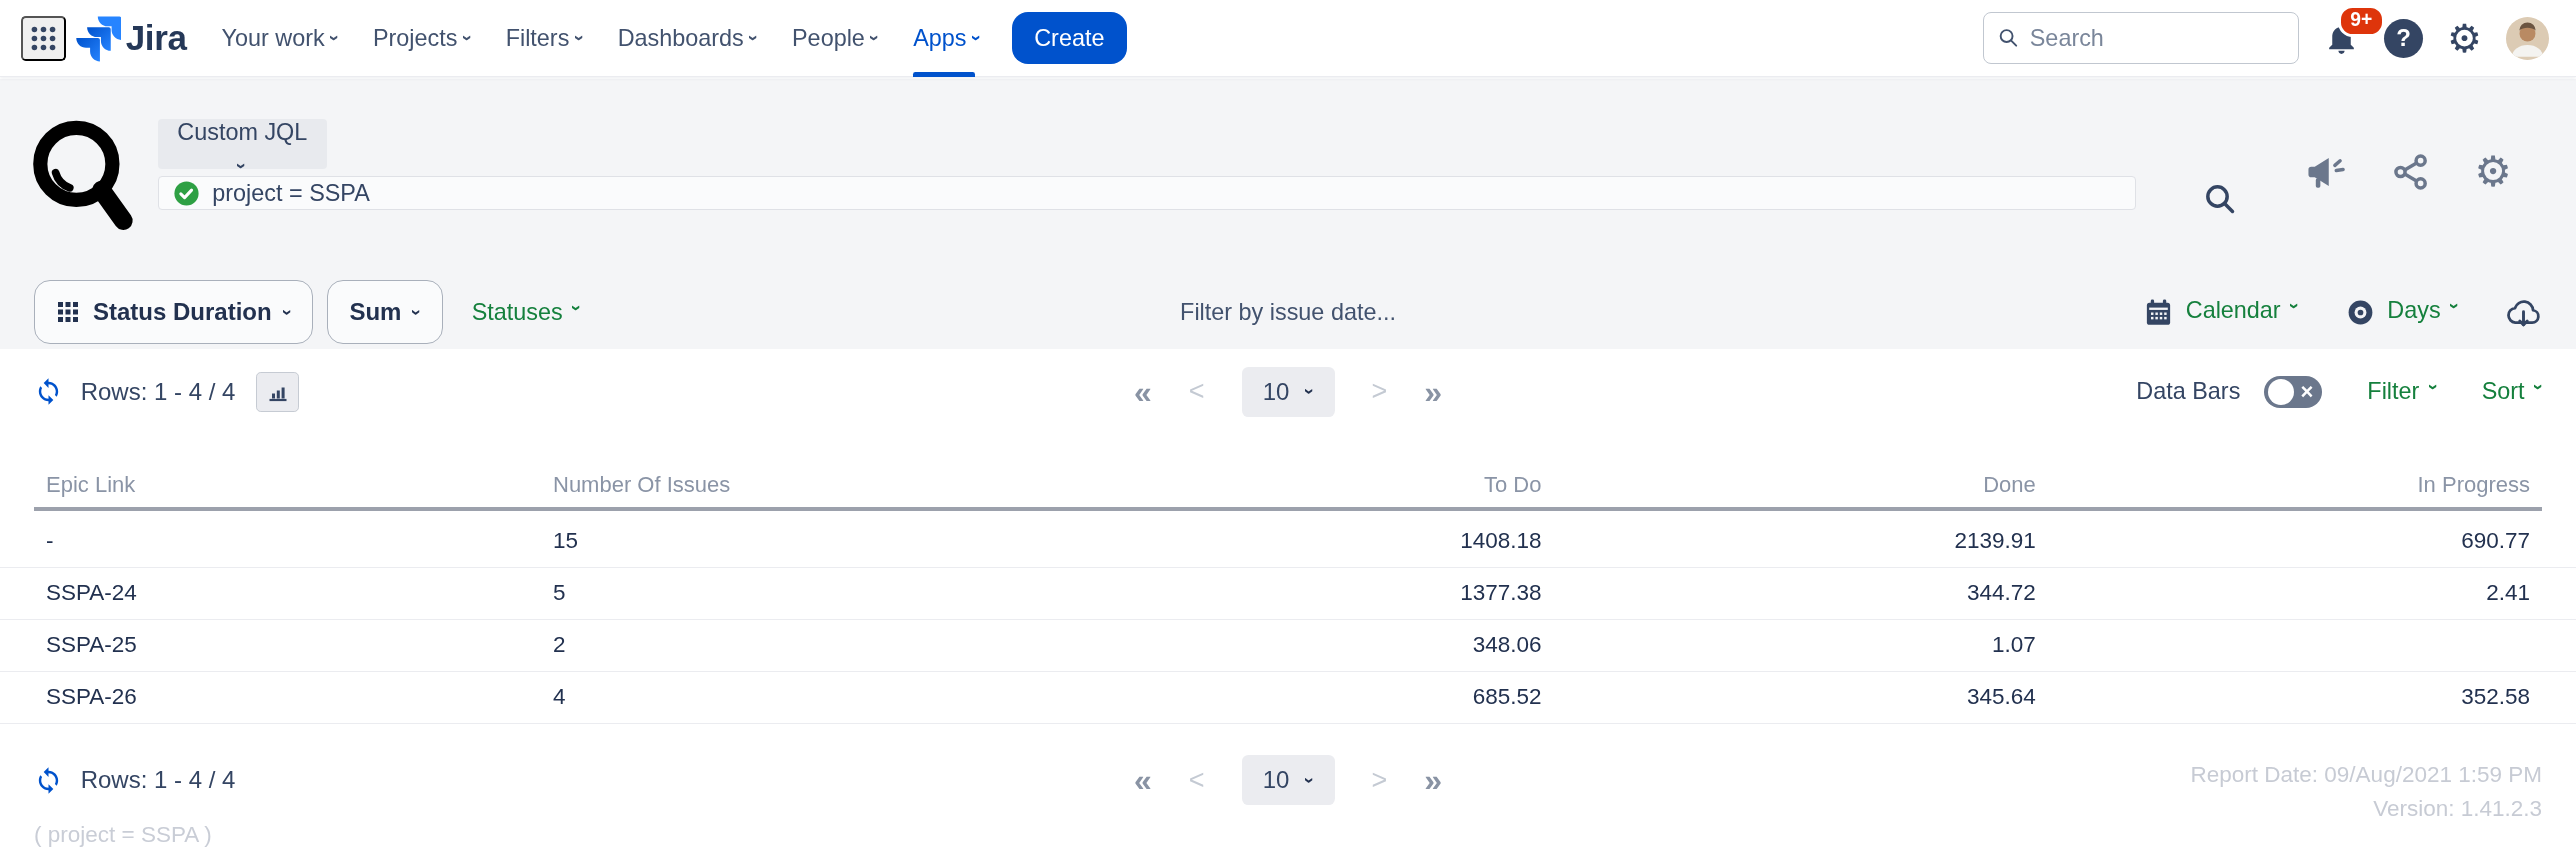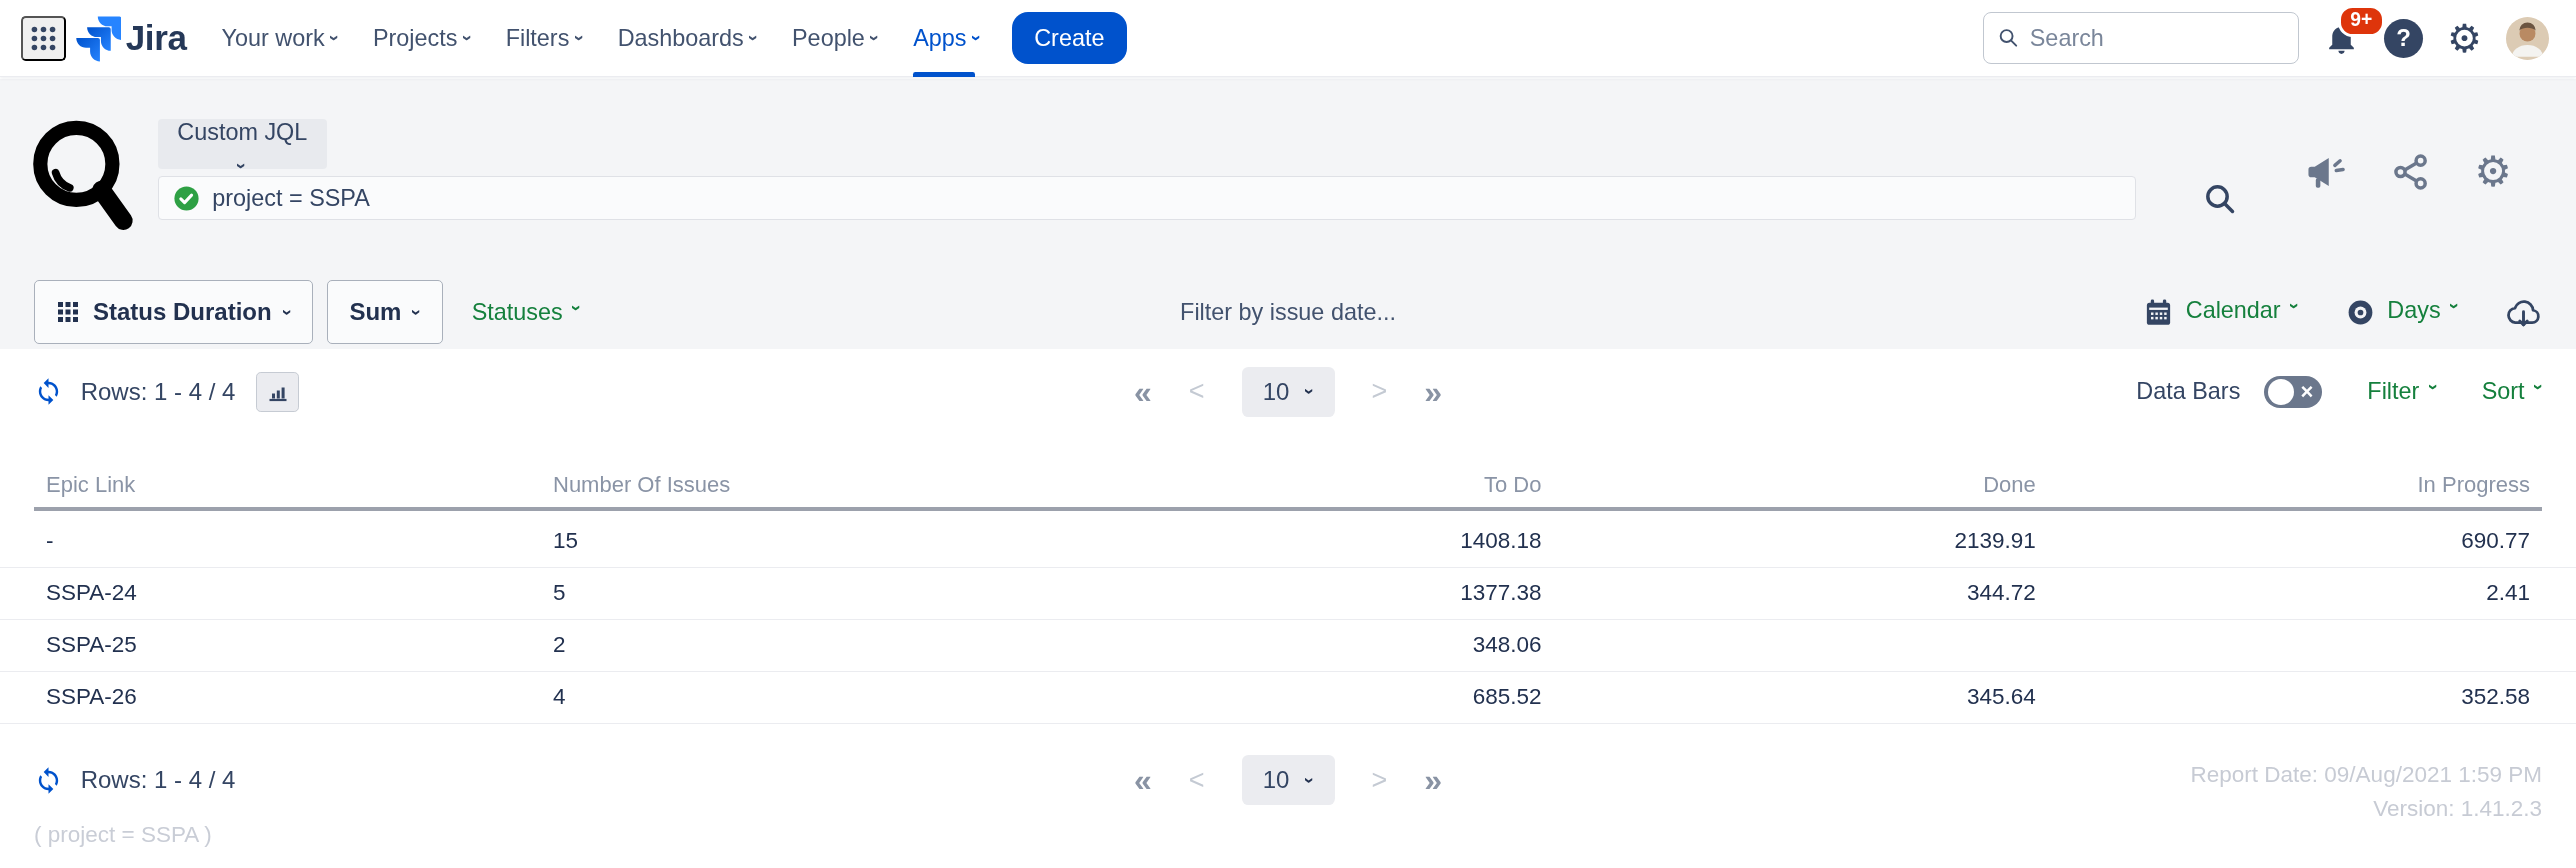--- a/index.html
+++ b/index.html
@@ -40,29 +40,29 @@
   .gear-glyph { font-size:39px; color:#344563; line-height:1; }
   .avatar { width:43px; height:43px; border-radius:50%; overflow:hidden; border:none;
     padding:0; cursor:pointer; background:#e9dccb; }
 
   
   .panel { position:absolute; top:79px; left:0; right:0; height:271px; background:#F4F5F7; }
   .biglogo { position:absolute; left:29px; top:39px; }
   .jql-mode { position:absolute; left:158px; top:40px; height:50px; padding:0 19.3px;
     background:#E8EAEE; border:none; border-radius:4px; font-size:23.4px; color:#344563;
     display:flex; align-items:center; gap:11.3px; cursor:pointer; font-family:inherit;flex-direction:column; }
-  .jql-input { position:absolute; left:158px; top:97px; width:1978px; height:44px;
+  .jql-input { position:absolute; left:158px; top:97px; width:1978px; height:34px;
     background:#FAFBFC; border:1.6px solid #DFE1E6; border-radius:4px; display:flex;
     align-items:center; gap:11.3px; padding:0 13px; font-size:23.4px; color:#344563; cursor:text; }
   .jql-search { position:absolute; left:2200px; top:100px; }
   .panel-icons { position:absolute; top:72px; right:64px; display:flex; gap:42px; }
   .toolbar { position:absolute; left:34px; right:34px; top:201px; height:64px;
     display:flex; align-items:center; }
   .tbtn { height:64px; display:flex; align-items:center; gap:13px; padding:0 21px;
-    background:#FAFBFC; border:1.6px solid #A9B0BB; border-radius:5px; font-size:24px;
+    background:#FAFBFC; border:1.6px solid #A9B0BB; border-radius:16px; font-size:24px;
     font-weight:700; color:#22314F; cursor:pointer; font-family:inherit; }
   .tlabel { display:flex; align-items:flex-start; gap:11.3px; font-size:23.4px; color:#15803d;
     cursor:pointer; background:none; border:none; font-family:inherit; }
   .datefilter { position:absolute; left:50%; transform:translateX(-50%); width:499px;
     border:none; background:transparent; text-align:center; font-size:23.4px; outline:none;
     font-family:inherit; color:#42526E; }
   .datefilter::placeholder { color:#42526E; }
   .toolbar-right { margin-left:auto; display:flex; align-items:center; gap:47px; }
 
   
@@ -401,20 +401,21 @@
       <div>SSPA-24</div>
       <div>5</div>
       <div class="num">1377.38</div>
       <div class="num">344.72</div>
       <div class="num">2.41</div>
     </div>
     <div class="trow tbody-row">
       <div>SSPA-25</div>
       <div>2</div>
       <div class="num">348.06</div>
+      <div class="num">1.07</div>
     </div>
     <div class="trow tbody-row">
       <div>SSPA-26</div>
       <div>4</div>
       <div class="num">685.52</div>
       <div class="num">345.64</div>
       <div class="num">352.58</div>
     </div>
   </div>
 

